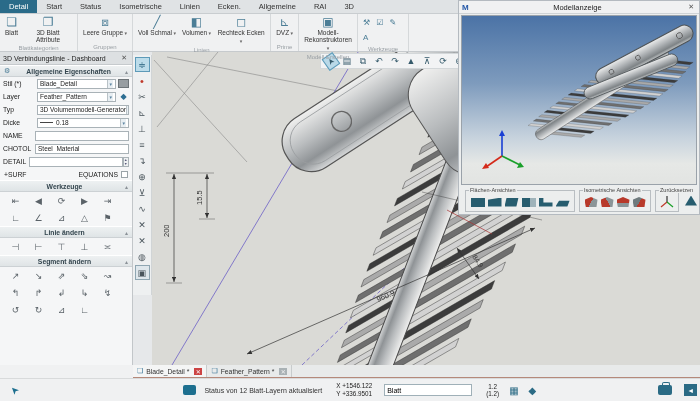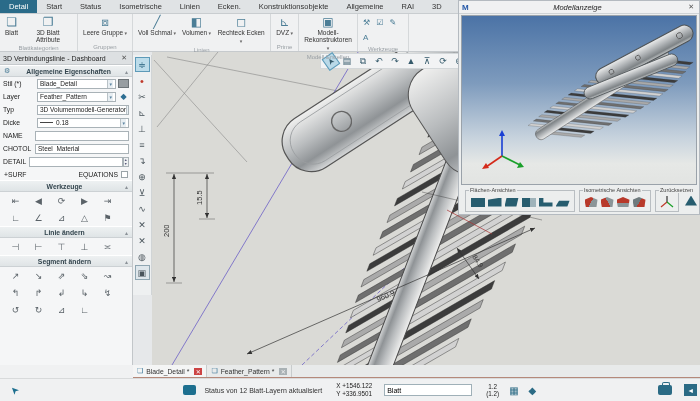--- a/index.html
+++ b/index.html
@@ -56,21 +56,21 @@
   .vp { left:152px; top:52px; width:548px; height:313px; background:#dadad6; }
   .vptoolbar { left:320px; top:53px; height:16px; display:flex; align-items:center; background:#f2f3f4; border:1px solid #d3d7d9; padding:0 2px; }
   .vptoolbar .ico { width:14px; height:13px; display:flex; align-items:center; justify-content:center; font-size:9px; color:#355a6b; margin:0 1px; }
   .vptoolbar .ico.active { background:#b9d9e8; border:1px solid #5d9ab8; }
   .vptoolbar .ico.cur { transform:rotate(-125deg); font-size:8px; }
 
   
   .mz { left:458px; top:0; width:242px; height:215px; background:#eceeee; border:1px solid #b4bac0; }
   .mztitle { height:13px; display:flex; align-items:center; background:#f0f1f2; border-bottom:1px solid #cfd3d6; padding:0 3px; }
   .mztitle .m { color:#2458a8; font-weight:bold; font-size:8px; }
-  .mztitle .t { flex:1; text-align:center; font-size:7.5px; color:#222;font-style:italic; }
+  .mztitle .t { flex:1; text-align:center; font-size:7.5px; color:#222; }
   .mzview { position:absolute; left:2px; top:14px; width:236px; height:170px; background:linear-gradient(#4b73a6 0%, #7e9bbd 40%, #c6d2dd 72%, #e6e8e6 88%, #e2e4e2 100%); border:1px solid #9aa2aa; overflow:hidden; }
   .mzbtns { position:absolute; left:2px; top:186px; width:236px; height:27px; display:flex; align-items:center; }
   .grp { position:relative; border:1px solid #b9bec2; height:22px; display:flex; align-items:center; padding:4px 3px 1px; margin-left:4px; background:#eceeee; }
   .grp .lbl { position:absolute; top:-4px; left:3px; font-size:5.5px; color:#444; background:#eceeee; padding:0 1px; white-space:nowrap; }
   .fv { width:14px; height:9px; background:#275d6f; margin:0 1.5px; }
   .fv.s2 { clip-path:polygon(0 25%,100% 0,100% 100%,0 100%); }
   .fv.s3 { clip-path:polygon(15% 0,100% 0,85% 100%,0 100%); }
   .fv.s4 { background:linear-gradient(90deg,#275d6f 55%,#9fb3ba 55%); }
   .fv.s5 { clip-path:polygon(0 0,35% 0,35% 55%,100% 55%,100% 100%,0 100%); }
   .fv.s6 { clip-path:polygon(25% 35%,100% 35%,85% 100%,0 100%); }
@@ -214,21 +214,20 @@
     <span class="ico">⊖</span>
   </div>
 
 <div class="abs tabbar">
   <span class="tab active">Detail</span>
   <span class="tab">Start</span>
   <span class="tab">Status</span>
   <span class="tab">Isometrische</span>
   <span class="tab">Linien</span>
   <span class="tab">Ecken.</span>
-  <span class="tab">Konstruktionsobjekte</span>
   <span class="tab">Allgemeine</span>
   <span class="tab">RAI</span>
   <span class="tab">3D</span>
 </div>
 
 <div class="abs ribbon">
   <div class="rgroup">
     <div class="rbtns">
       <div class="rbtn">
           <span class="ri">❏</span>

